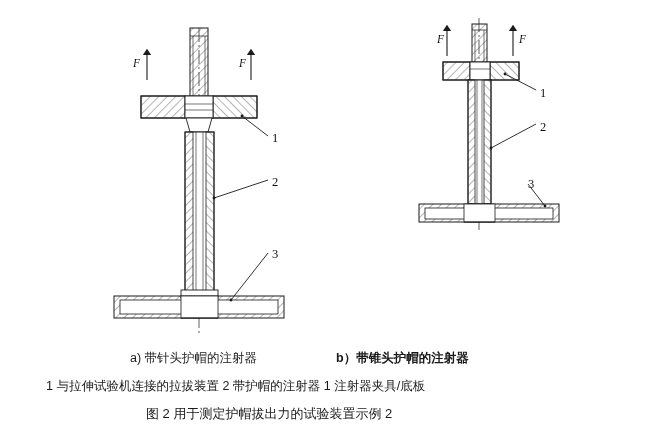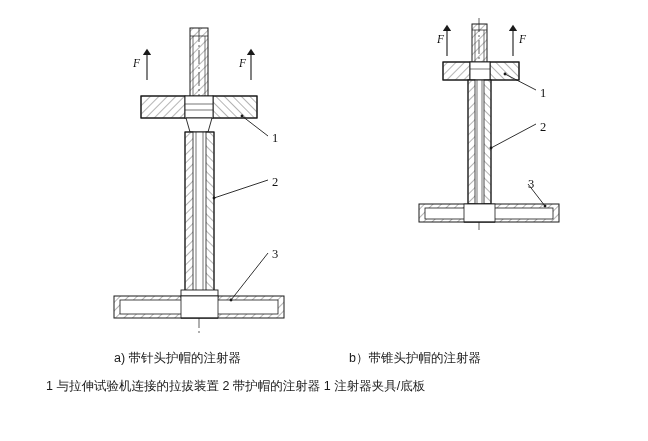--- a/index.html
+++ b/index.html
@@ -22,22 +22,22 @@
     width: 648px;
     height: 441px;
   }
   .cap {
     position: absolute;
     color: #1a1a1a;
     font-size: 12.5px;
     line-height: 16px;
     white-space: nowrap;
   }
-  .cap-a { left: 114px; top: 350px; }
-  .cap-b { left: 349px; top: 350px; }
+  .cap-a { left: 130px; top: 350px; }
+  .cap-b { left: 336px; top: 350px; font-weight: bold; }
   .legend { left: 46px; top: 378px; font-size: 12.5px; }
   .title { left: 146px; top: 406px; font-size: 13px; }
   .lbl {
     position: absolute;
     color: #111;
     font-size: 12.5px;
     font-family: "Liberation Serif", serif;
   }
   .fl {
     position: absolute;
@@ -160,14 +160,15 @@
   <span class="lbl lblA1">1</span>
   <span class="lbl lblA2">2</span>
   <span class="lbl lblA3">3</span>
   <span class="lbl lblB1">1</span>
   <span class="lbl lblB2">2</span>
   <span class="lbl lblB3">3</span>
 
   <div class="cap cap-a">a) 带针头护帽的注射器</div>
   <div class="cap cap-b">b）带锥头护帽的注射器</div>
   <div class="cap legend">1 与拉伸试验机连接的拉拔装置   2 带护帽的注射器   1 注射器夹具/底板</div>
+  <div class="cap title">图 2  用于测定护帽拔出力的试验装置示例 2</div>
 
 </div>
 
 </body></html>

